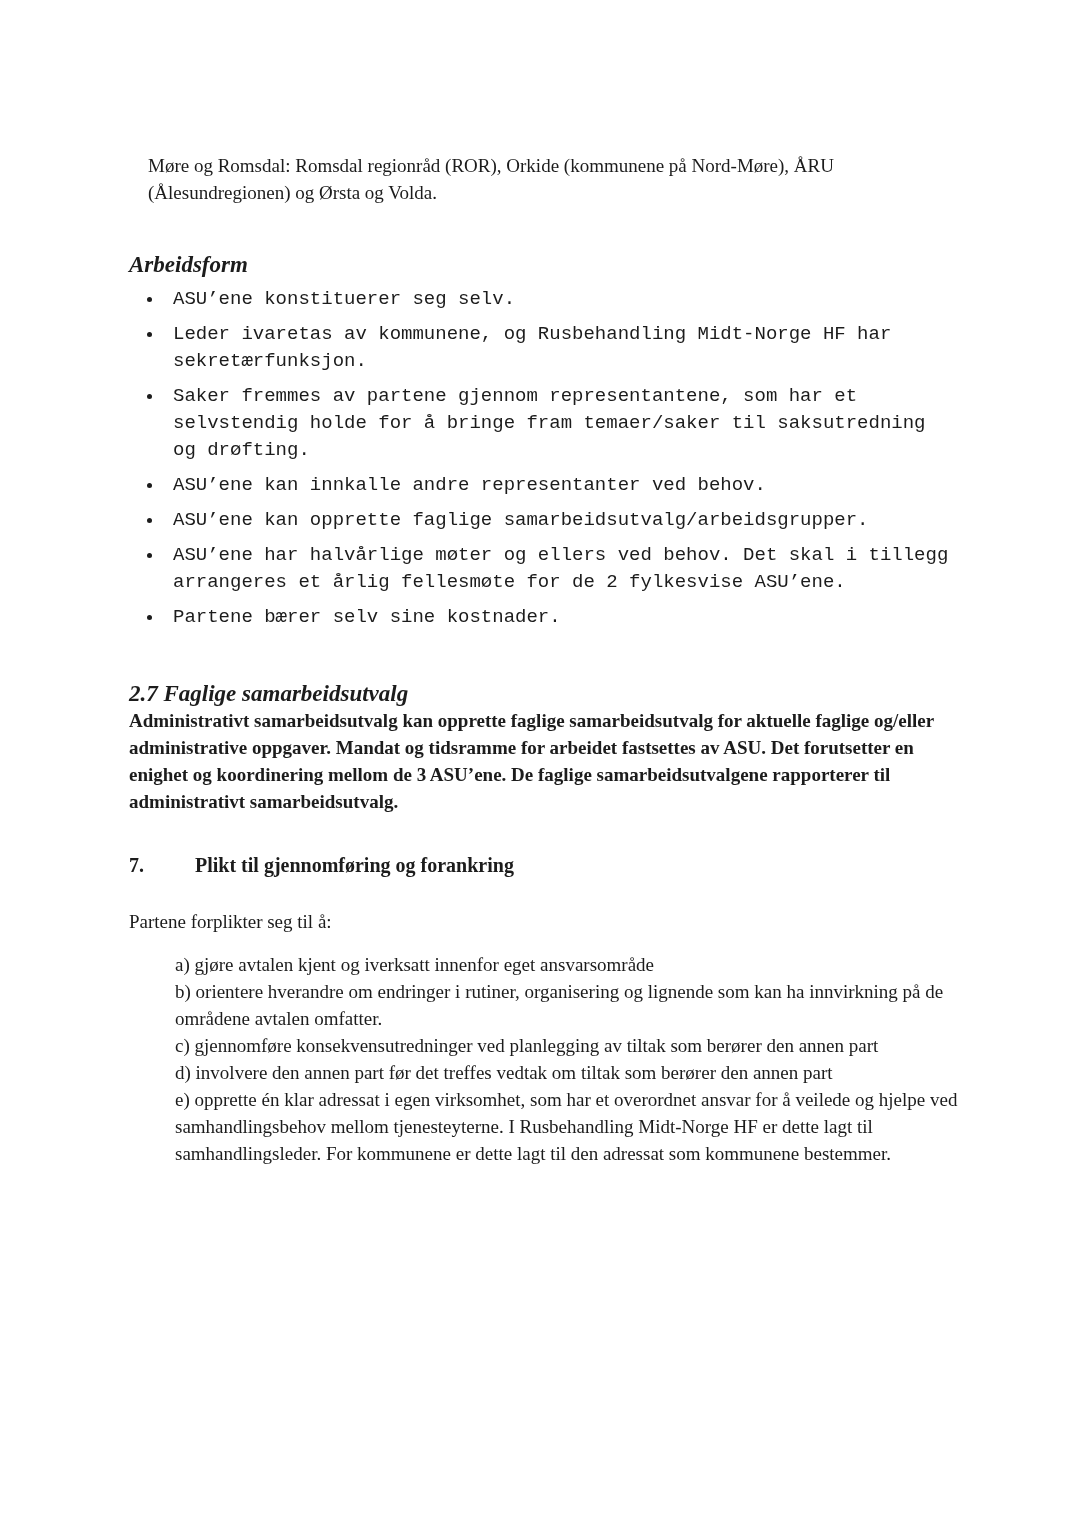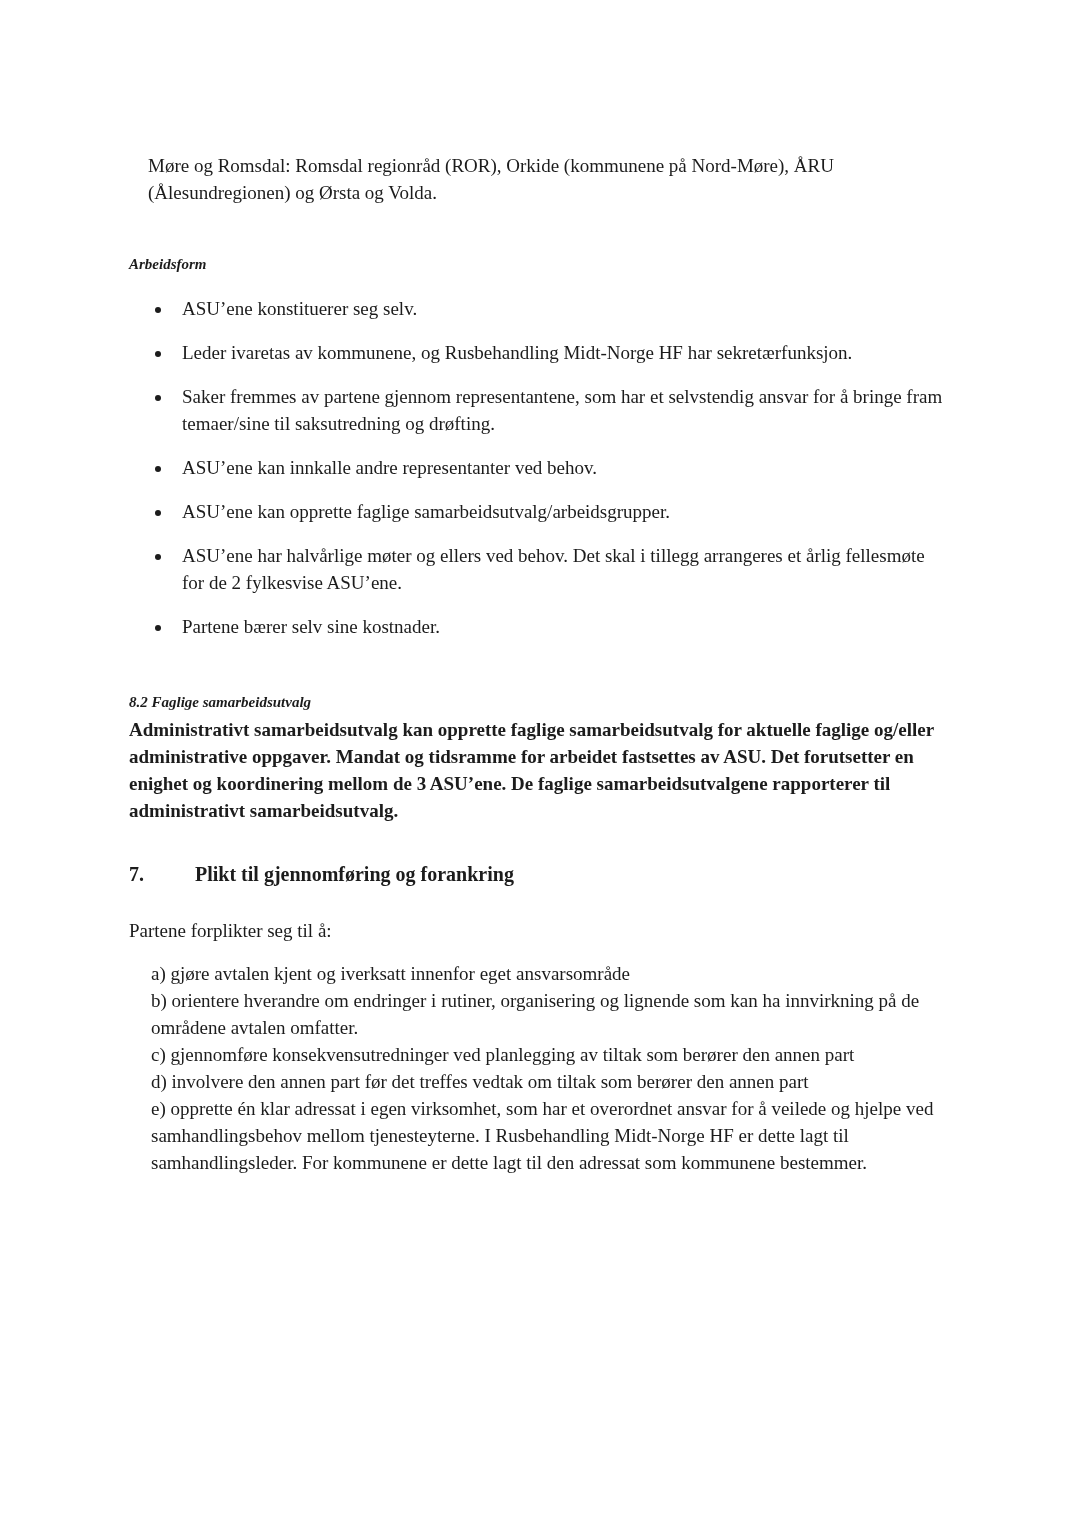--- a/index.html
+++ b/index.html
@@ -27,34 +27,35 @@
   p { margin: 0; }
 
   .intro-indented {
     margin-left: 19px;
     margin-bottom: 45px;
   }
   .p-changes {
     margin-bottom: 44px;
   }
   .sub-heading {
-    font-size: 15px;
+    font-size: 23px;
     font-weight: bold;
     font-style: italic;
     margin: 0;
     line-height: 27px;
   }
   ul.bullets {
     margin: 3px 0 49px 0;
     padding-left: 27px;
     list-style: disc;
   }
   ul.bullets li {
     padding-left: 9px;
-    margin: 17px;
+    margin: 8px;
+    font-family: Liberation Mono, monospace;
   }
   .p-62 {
     margin-bottom: 37px;
     font-weight: bold;
   }
   .section-heading {
     display: flex;
     font-size: 20px;
     font-weight: bold;
     font-style: normal;
@@ -65,47 +66,47 @@
     flex: none;
     width: 66px;
   }
   .p7 {
     margin-bottom: 27px;
   }
   .lead-line {
     margin-bottom: 16px;
   }
   .obligations {
-    margin-left: 22px;
+    margin-left: 46px;
   }
   .obligations p {
     margin: 0;
   }
 </style>
 </head>
 <body>
 
 <div class="page">
 
   <p class="intro-indented">Møre og Romsdal: Romsdal regionråd (ROR), Orkide (kommunene på Nord-Møre), ÅRU (Ålesundregionen) og Ørsta og Volda.</p>
 
 
   <h3 class="sub-heading">Arbeidsform</h3>
 
   <ul class="bullets">
     <li>ASU’ene konstituerer seg selv.</li>
     <li>Leder ivaretas av kommunene, og Rusbehandling Midt-Norge HF har sekretærfunksjon.</li>
-    <li>Saker fremmes av partene gjennom representantene, som har et selvstendig ansvar for å bringe fram temaer/sine til saksutredning og drøfting.</li>
+    <li>Saker fremmes av partene gjennom representantene, som har et selvstendig holde for å bringe fram temaer/saker til saksutredning og drøfting.</li>
     <li>ASU’ene kan innkalle andre representanter ved behov.</li>
     <li>ASU’ene kan opprette faglige samarbeidsutvalg/arbeidsgrupper.</li>
     <li>ASU’ene har halvårlige møter og ellers ved behov. Det skal i tillegg arrangeres et årlig fellesmøte for de 2 fylkesvise ASU’ene.</li>
     <li>Partene bærer selv sine kostnader.</li>
   </ul>
 
-  <h3 class="sub-heading">8.2 Faglige samarbeidsutvalg</h3>
+  <h3 class="sub-heading">2.7 Faglige samarbeidsutvalg</h3>
 
   <p class="p-62">Administrativt samarbeidsutvalg kan opprette faglige samarbeidsutvalg for aktuelle faglige og/eller administrative oppgaver.  Mandat og tidsramme for arbeidet fastsettes av ASU. Det forutsetter en enighet og koordinering mellom de 3 ASU’ene. De faglige samarbeidsutvalgene rapporterer til administrativt samarbeidsutvalg.</p>
 
   <h2 class="section-heading">
     <span class="num">7.</span>
     <span>Plikt til gjennomføring og forankring</span>
   </h2>
 
 
 

